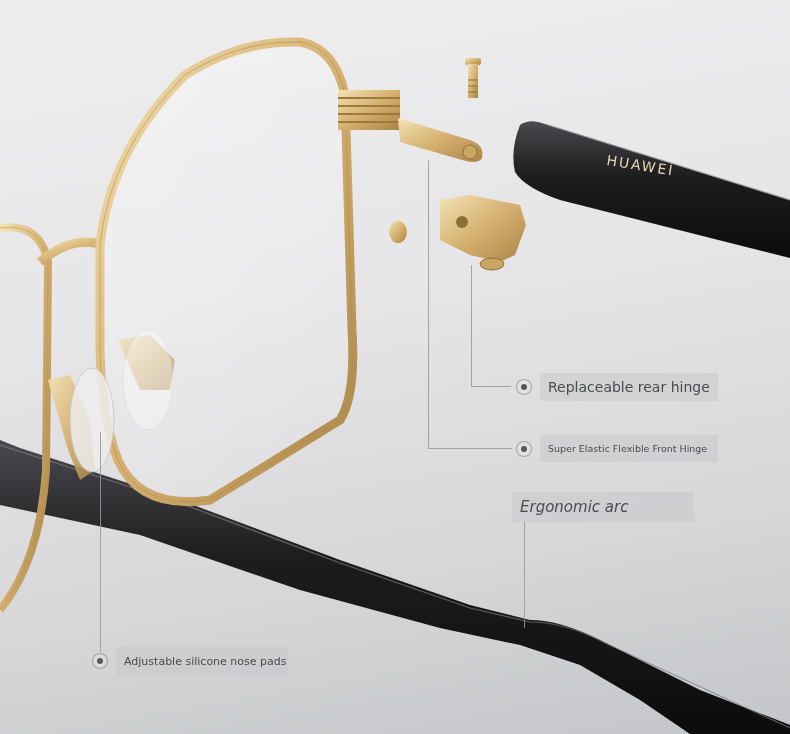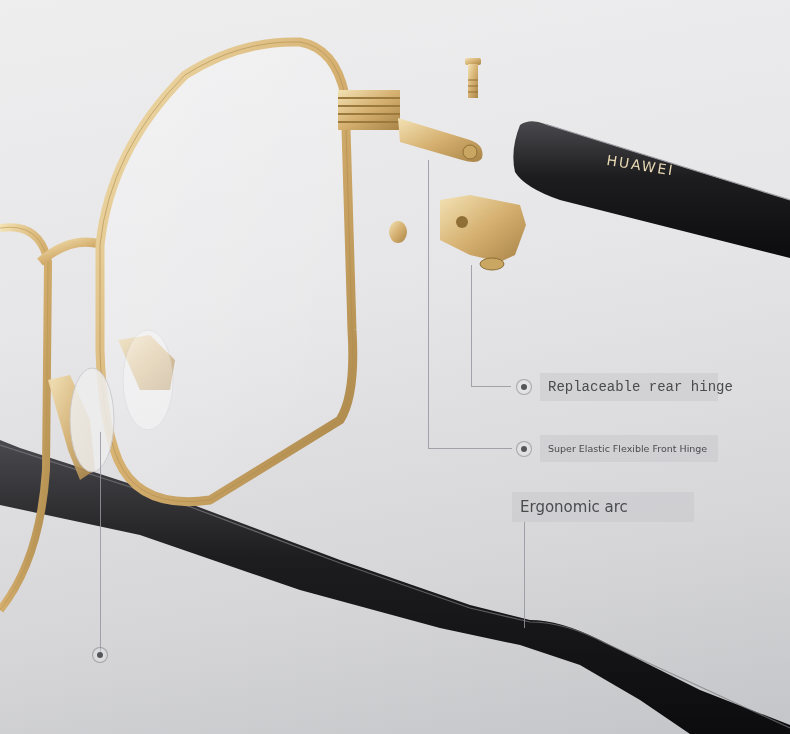--- a/index.html
+++ b/index.html
@@ -118,29 +118,30 @@
 
   <div class="leader" style="left:471px; top:265px; width:1px; height:121px;"></div>
   <div class="leader" style="left:471px; top:386px; width:40px; height:1px;"></div>
   <div class="leader" style="left:428px; top:160px; width:1px; height:288px;"></div>
   <div class="leader" style="left:428px; top:448px; width:84px; height:1px;"></div>
   <div class="leader" style="left:524px; top:522px; width:1px; height:106px;"></div>
   <div class="leader" style="left:100px; top:432px; width:1px; height:220px;"></div>
 
   <div class="callout" style="left:516px; top:373px;">
     <span class="dot"></span>
-    <span class="label" style="height:28px; font-size:14px; width:178px;font-family:Liberation Mono, monospace;">Replaceable rear hinge</span>
+    <span class="label" style="height:28px; font-size:14px; width:178px;">Replaceable rear hinge</span>
   </div>
 
   <div class="callout" style="left:516px; top:435px;justify-content:flex-end;">
     <span class="dot"></span>
     <span class="label" style="height:27px; font-size:9.5px; width:178px;">Super Elastic Flexible Front Hinge</span>
   </div>
 
   <div class="callout" style="left:512px; top:492px;">
-    <span class="label" style="height:30px; font-size:15px; width:182px;">Ergonomic arc</span>
+    <span class="label" style="height:30px; font-size:15px; width:182px;font-style:italic;">Ergonomic arc</span>
   </div>
 
   <div class="callout" style="left:92px; top:647px;">
     <span class="dot"></span>
+    <span class="label" style="height:28px; font-size:11px; width:172px;">Adjustable silicone nose pads</span>
   </div>
 
 </div>
 
 </body></html>

